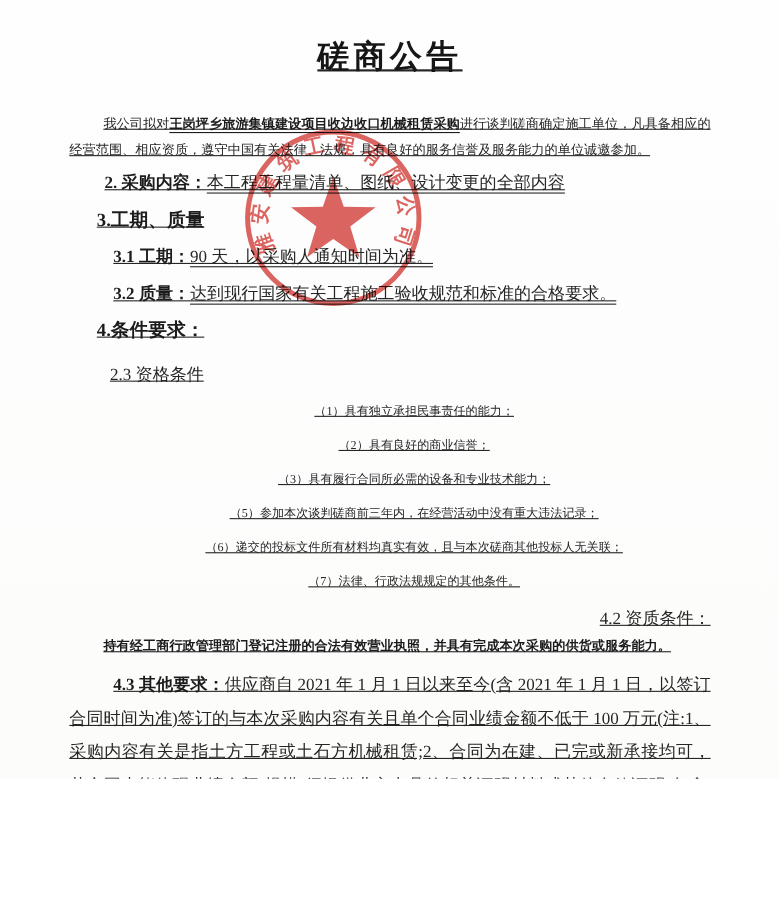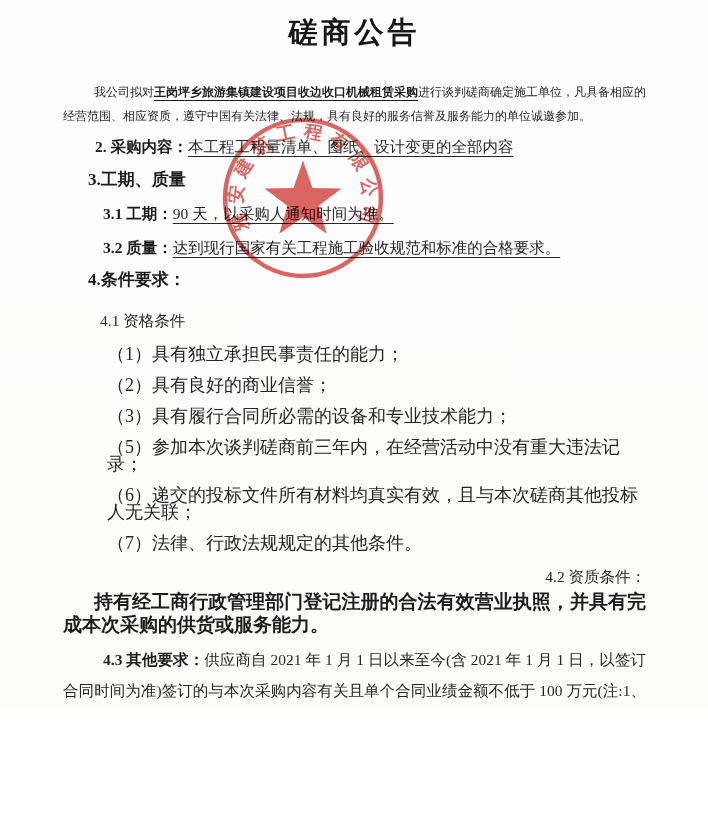--- a/index.html
+++ b/index.html
@@ -7,23 +7,24 @@
     width:708px;height:820px;
     background:#ffffff;
     font-family:"Liberation Serif","DejaVu Serif",serif;
     color:#262626;
     -webkit-font-smoothing:antialiased;
   }
   .page{
     position:relative;
     width:708px;height:708px;
     box-sizing:border-box;
-    padding:12px 62px 0 63px;
+    padding:32px 62px 0 63px;
     background:linear-gradient(180deg,#fefefe 0%,#fcfcfb 100%);
     overflow:hidden;
+    text-decoration:underline;
   }
   .doc-title{
     margin:0;
     text-align:center;
     font-size:29px;
     font-weight:bold;
     letter-spacing:4px;
     color:#161616;
     line-height:40px;
   }
@@ -62,33 +63,34 @@
   }
   .sub41{
     margin-top:18px;
     padding-left:37px;
     font-size:15.5px;
     line-height:22px;
   }
   .cond{
     margin-top:14px;
     padding-left:44px;
-    font-size:18px;
+    font-size:11px;
     line-height:17px;
+    text-align:center;
   }
   .sub42{
     margin-top:16px;
     padding-left:40px;
     font-size:15.5px;
     line-height:18px;
     text-align:right;
   }
   .p42{
     margin:4px 0 0;
-    font-size:19px;
+    font-size:12px;
     font-weight:bold;
     color:#1c1c1c;
     line-height:23px;
     text-indent:31px;
     text-align:justify;
   }
   .p43{
     margin:9px 0 0;
     font-size:15.5px;
     line-height:30.5px;
@@ -119,21 +121,21 @@
   <div class="item"><span class="b">2. 采购内容：</span><span class="u">本工程工程量清单、图纸、设计变更的全部内容</span></div>
 
   <div class="sec-h">3.工期、质量</div>
 
   <div class="sub"><span class="b">3.1 工期：</span><span class="u">90 天，以采购人通知时间为准。</span></div>
 
   <div class="sub"><span class="b">3.2 质量：</span><span class="u">达到现行国家有关工程施工验收规范和标准的合格要求。</span></div>
 
   <div class="sec-h">4.条件要求：</div>
 
-  <div class="sub41">4.1 资格条件</div>
+  <div class="sub41">2.3 资格条件</div>
 
   <div class="cond">（1）具有独立承担民事责任的能力；</div>
   <div class="cond">（2）具有良好的商业信誉；</div>
   <div class="cond">（3）具有履行合同所必需的设备和专业技术能力；</div>
   <div class="cond">（5）参加本次谈判磋商前三年内，在经营活动中没有重大违法记录；</div>
   <div class="cond">（6）递交的投标文件所有材料均真实有效，且与本次磋商其他投标人无关联；</div>
   <div class="cond">（7）法律、行政法规规定的其他条件。</div>
 
   <div class="sub42">4.2 资质条件：</div>
 

